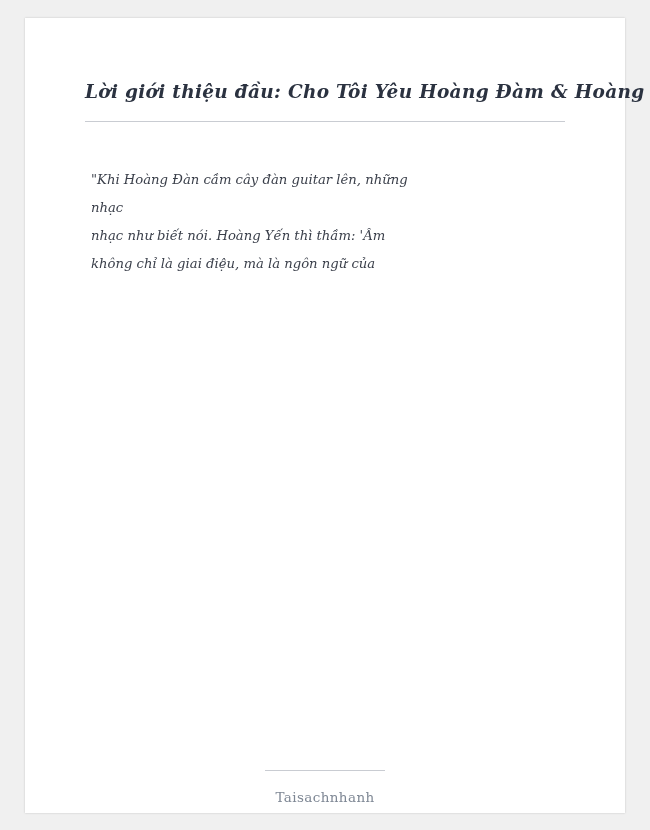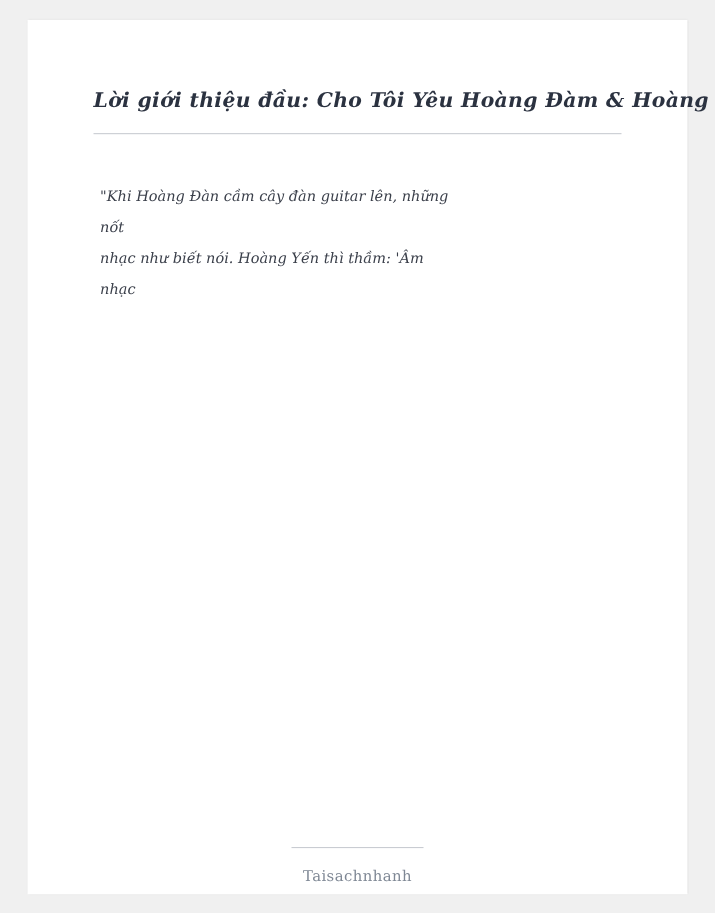--- a/index.html
+++ b/index.html
@@ -83,23 +83,23 @@
 
 <div class="page">
 
   <div class="title-block">
     <div class="doc-title">Lời giới thiệu đầu: Cho Tôi Yêu Hoàng Đàm &amp; Hoàng Yến</div>
     <div class="title-rule"></div>
   </div>
 
   <div class="body-block">
     <div class="body-line">"Khi Hoàng Đàn cầm cây đàn guitar lên, những</div>
-    <div class="body-line">nốt</div>
+    <div class="body-line">nhạc</div>
     <div class="body-line">nhạc như biết nói. Hoàng Yến thì thầm: 'Âm</div>
-    <div class="body-line">nhạc</div>
+    <div class="body-line">không chỉ là giai điệu, mà là ngôn ngữ của</div>
   </div>
 
   <div class="footer">
     <div class="footer-rule"></div>
     <div class="footer-text">Taisachnhanh</div>
   </div>
 
 </div>
 
 </body></html>

